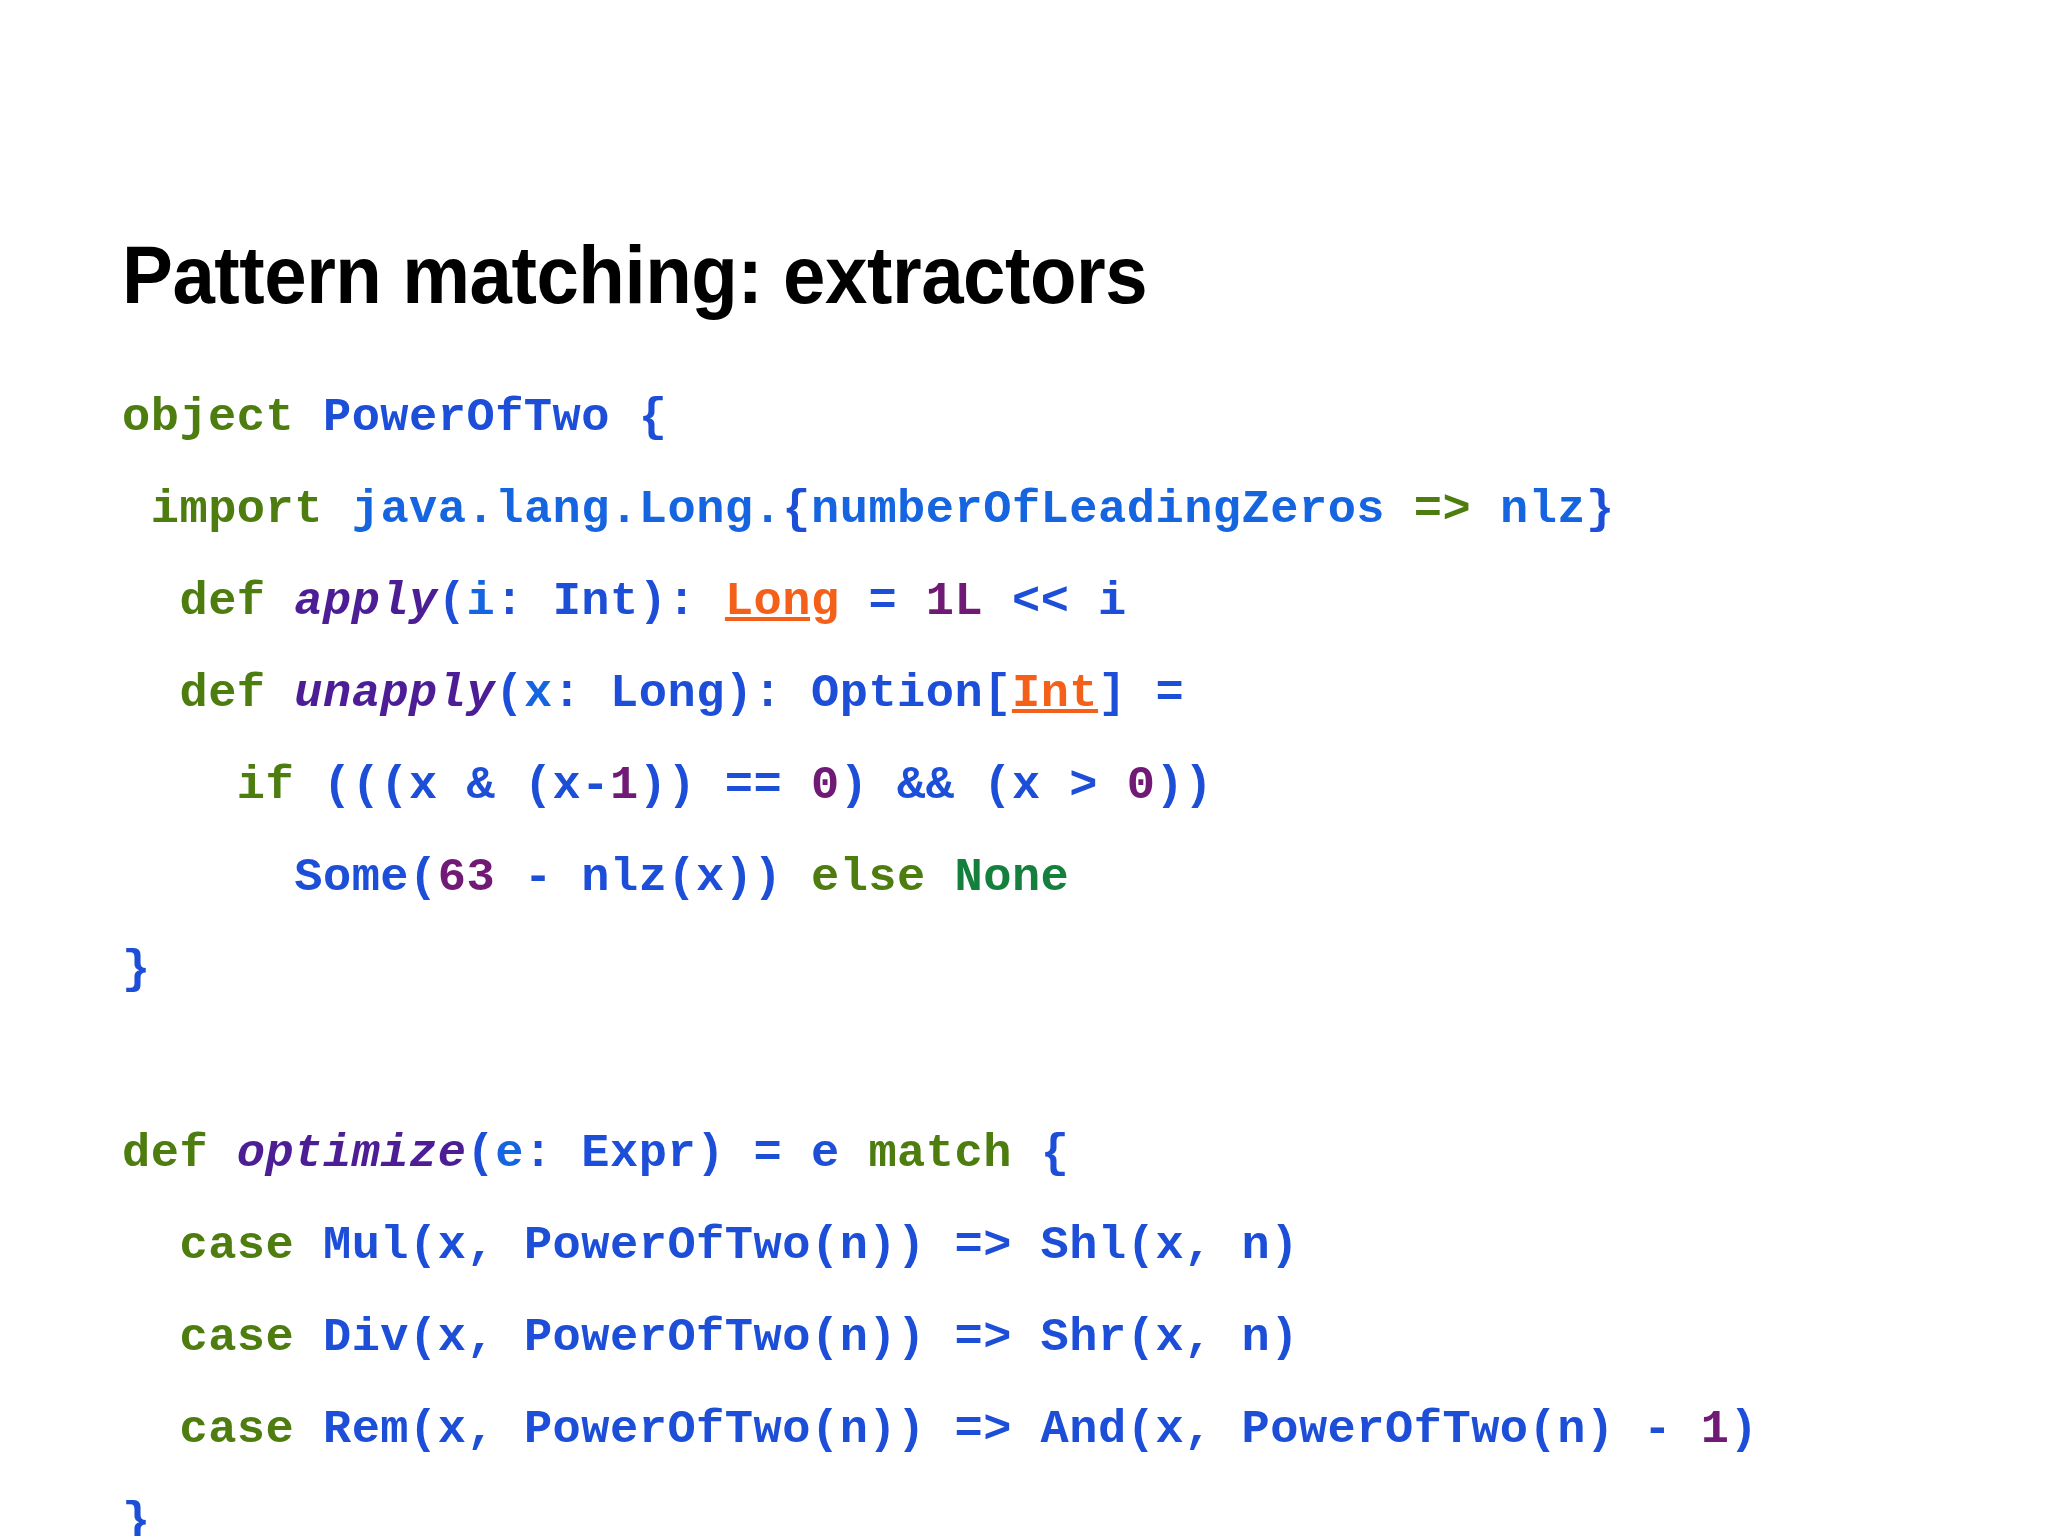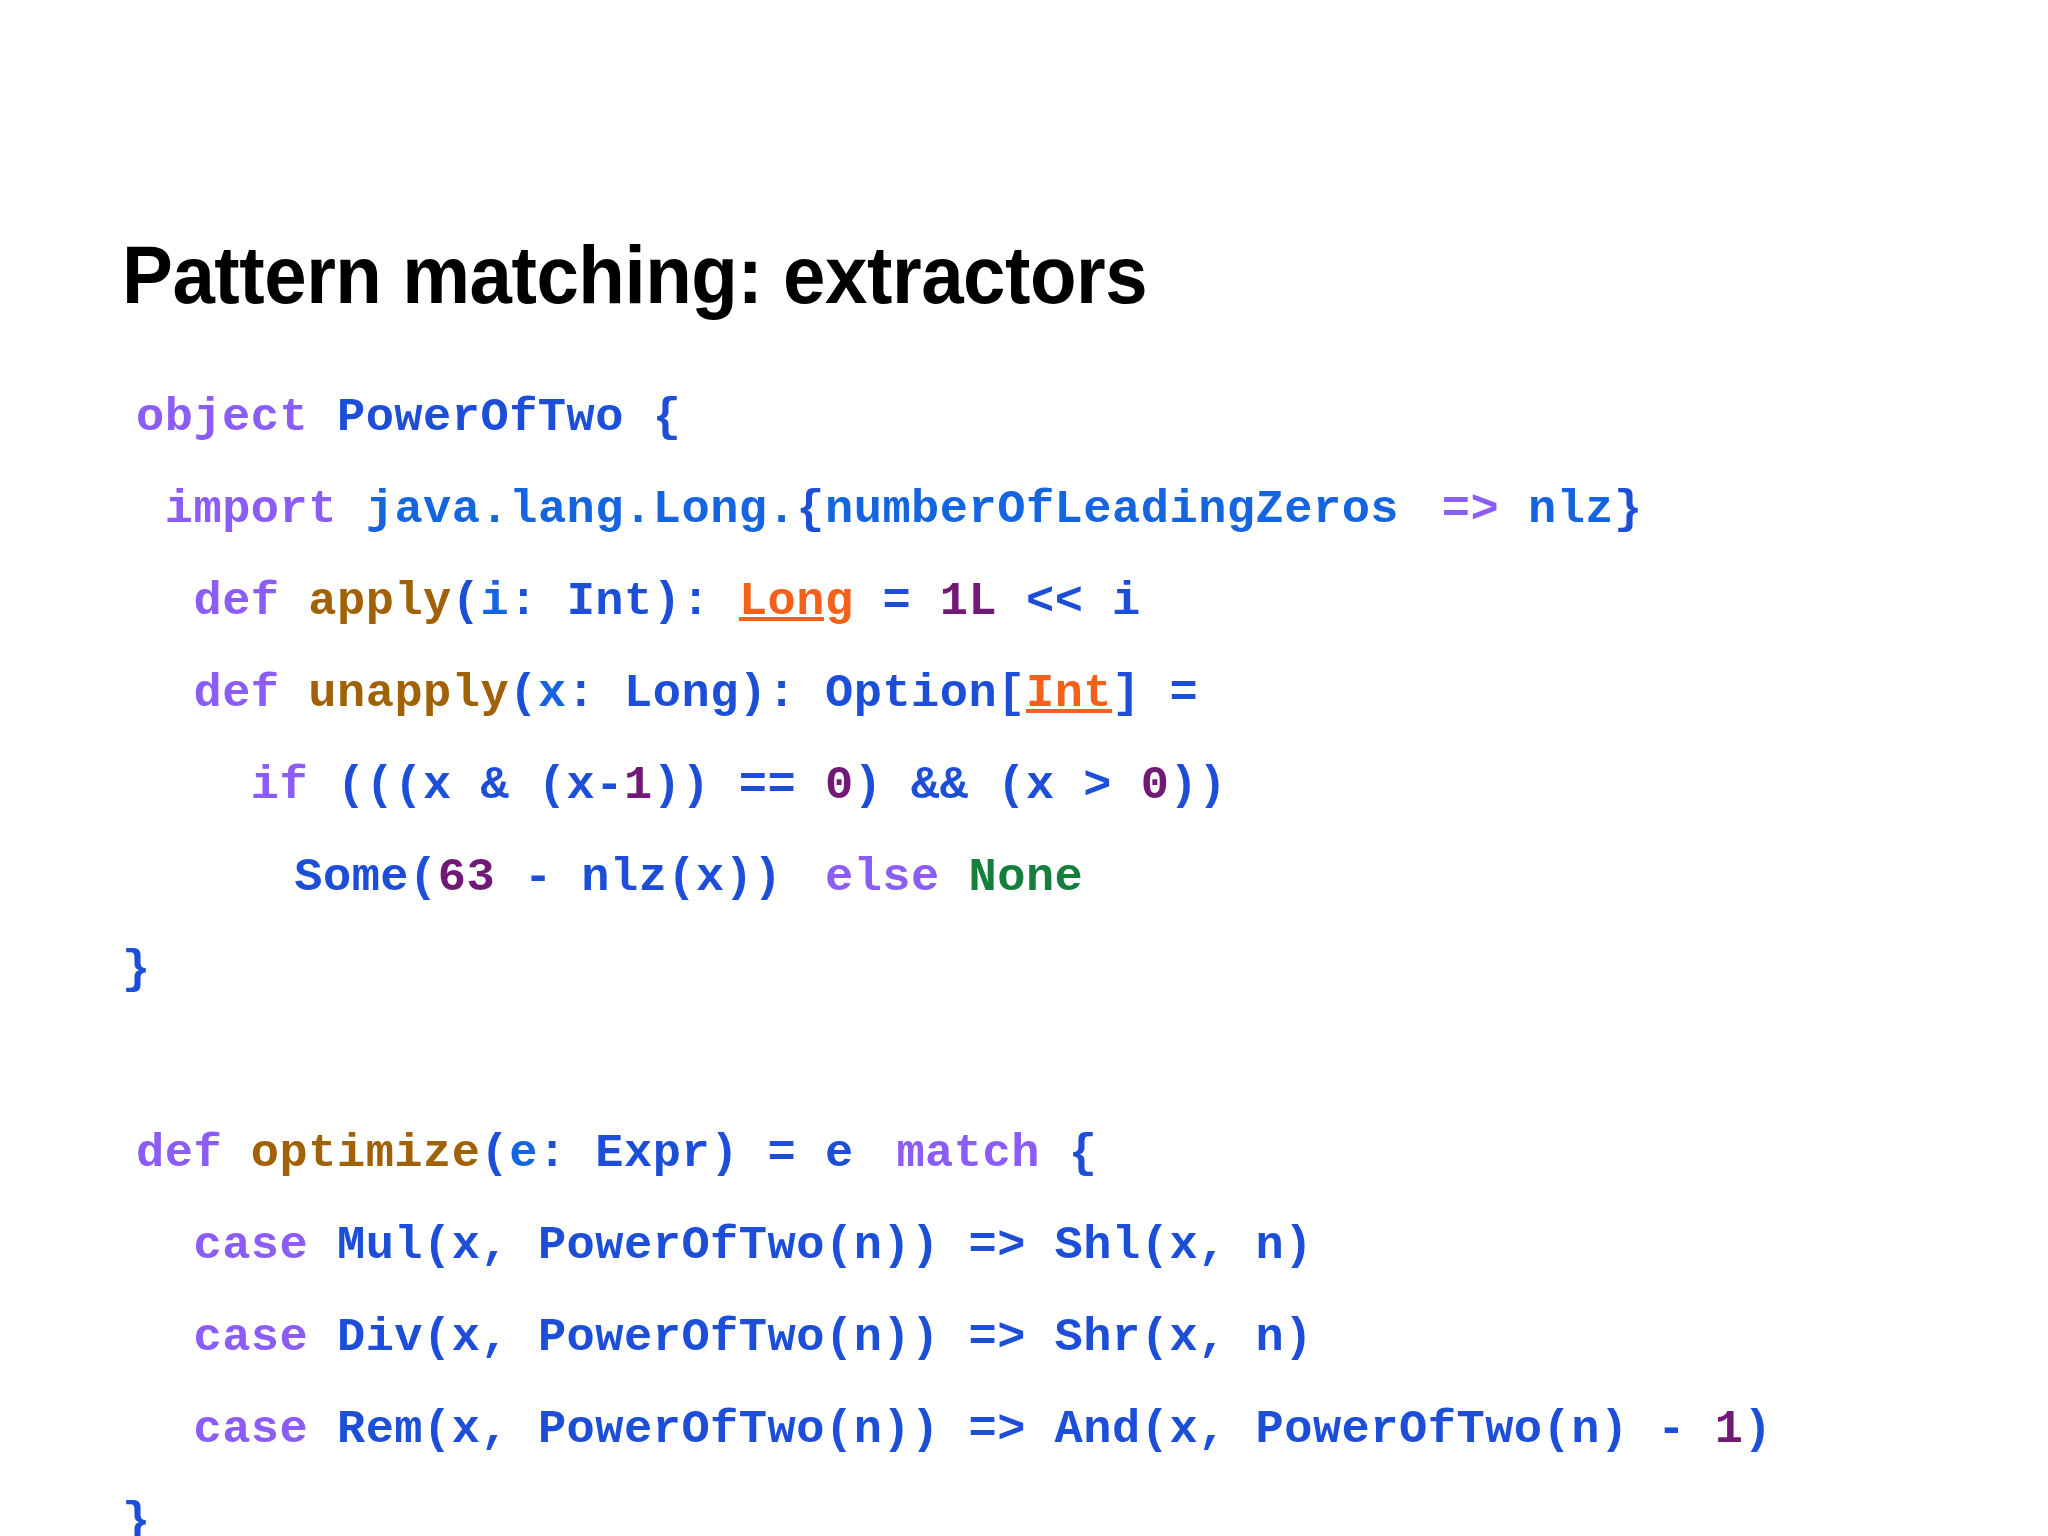--- a/index.html
+++ b/index.html
@@ -49,22 +49,22 @@
   }
   .code-line {
     height: 92px;
     white-space: pre;
   }
   .code-line.blank {
     height: 92px;
   }
   
   .t-plain    { color: #1d4ed8; }
-  .t-keyword  { color: #8b5cf6; margin-left: 14px; }
-  .t-method   { color: #a16207; }
+  .t-keyword  { color: #4d7c0f; }
+  .t-method   { color: #4c1d95; font-style: italic; }
   .t-ident    { color: #1565e0; margin-top: 36px; }
   .t-type     { color: #f4601a; text-decoration: underline; }
   .t-number   { color: #701a75; }
   .t-special  { color: #15803d; }
 </style>
 </head>
 <body>
 
 <div class="slide">
 

